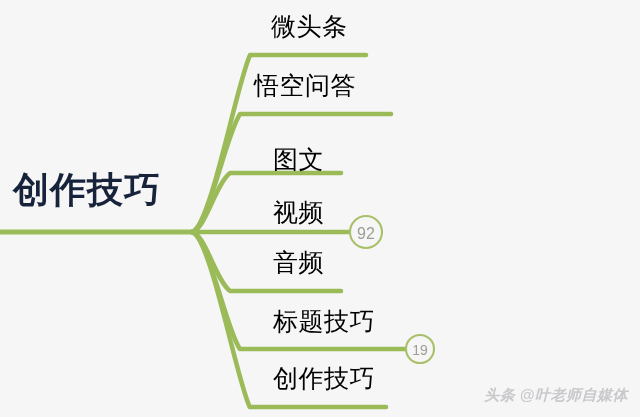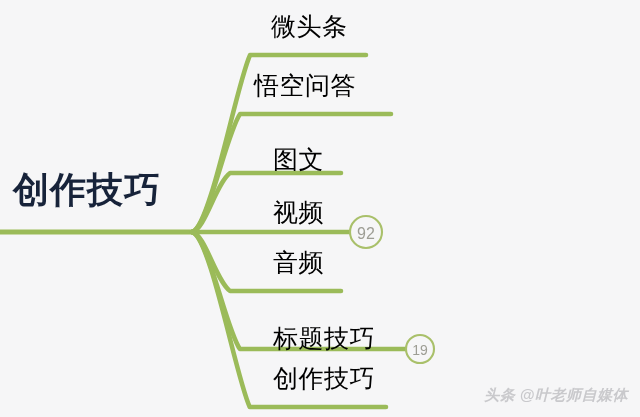--- a/index.html
+++ b/index.html
@@ -117,19 +117,19 @@
   </svg>
 
   <div id="root-label">创作技巧</div>
 
   <div id="node-labels">
       <div class="node-label" style="left: 271px; top: 14px;">微头条</div>
       <div class="node-label" style="left: 254px; top: 73px;">悟空问答</div>
       <div class="node-label" style="left: 273px; top: 133px; margin-top: 14px;">图文</div>
       <div class="node-label" style="left: 273px; top: 200px;">视频</div>
       <div class="node-label" style="left: 273px; top: 250px; text-align: right;">音频</div>
-      <div class="node-label" style="left: 273px; top: 326px; text-align: right;">标题技巧</div>
+      <div class="node-label" style="left: 273px; top: 309px; text-align: right;">标题技巧</div>
       <div class="node-label" style="left: 273px; top: 366px;">创作技巧</div>
     </div>
 
   <div id="watermark">头条 @叶老师自媒体</div>
 
 </div>
 
 </body></html>

